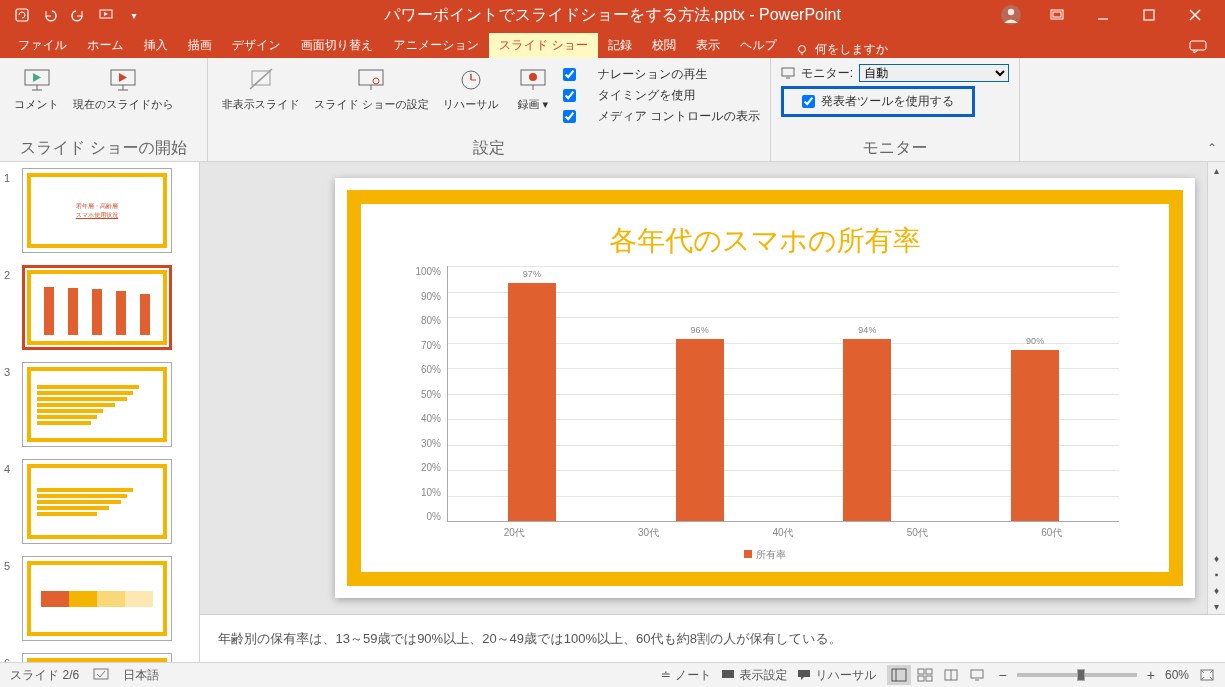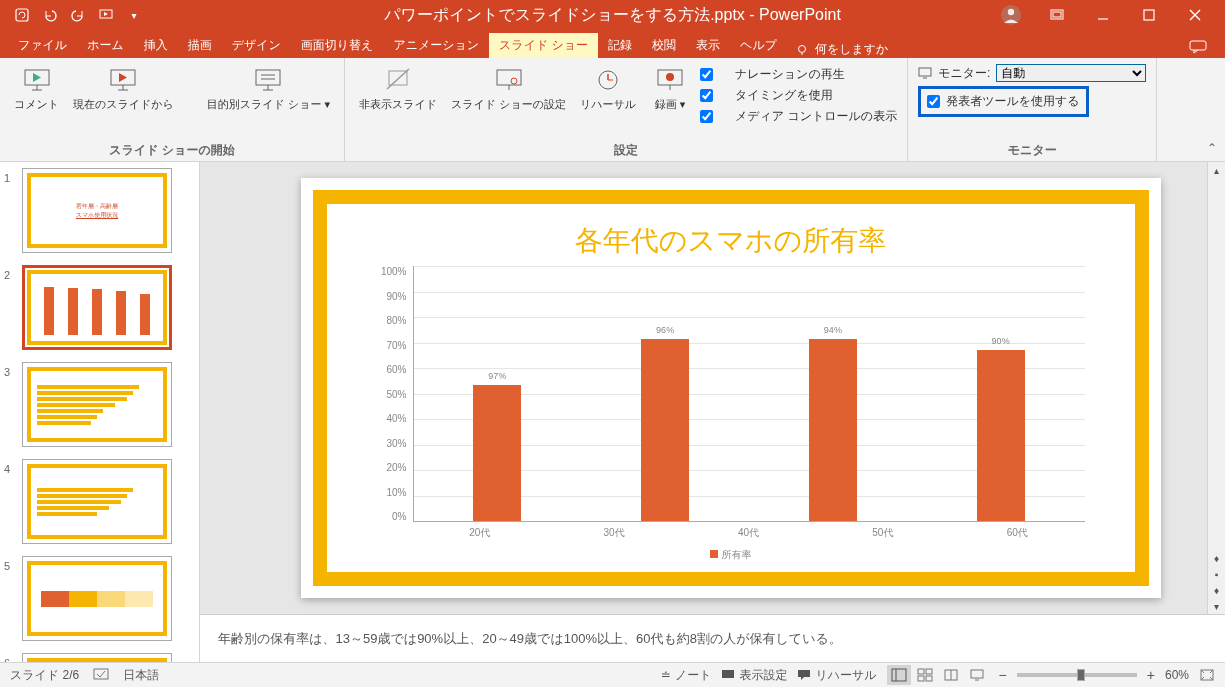--- a/index.html
+++ b/index.html
@@ -46,39 +46,39 @@
 .rib-group {
   border-right: 1px solid #d4d4d4;
   padding: 4px 10px 2px 10px;
   display:flex;
   flex-direction:column;
 }
 .rib-group .btns { display:flex; gap:6px; flex:1; align-items:flex-start; }
 .rib-btn { display:flex; flex-direction:column; align-items:center; justify-content:flex-start; padding:2px 4px; cursor:pointer; min-width:48px; }
 .rib-btn .ricn { width:32px; height:32px; display:flex; align-items:center; justify-content:center; margin-bottom:2px; }
 .rib-btn .rlbl { font-size:11px; text-align:center; line-height:1.2; }
-.rib-group .grp-label { font-size:12px; color:#666; text-align:center; padding-top:2px;font-weight:bold; }
+.rib-group .grp-label { font-size:16px; color:#666; text-align:center; padding-top:2px; }
 .checks { display:flex; flex-direction:column; gap:4px; font-size:12px; padding:4px 0; justify-content:center; }
 .checks label { display:flex; align-items:center; gap:22px; }
 .mon-group .mrow { display:flex; align-items:center; gap:6px; font-size:12px; margin:2px 0; }
 .mon-group select { width:150px; font-size:12px; border:1px solid #0369a1; }
-.presenter-box { border: 3px solid #0a5fc9; padding: 4px 6px; display:inline-flex; align-items:center; gap:6px; margin-top:2px; }
+.presenter-box { border: 3px solid #0a5fc9; padding: 4px 18px; display:inline-flex; align-items:center; gap:6px; margin-top:2px; }
 .collapse-caret { position:absolute; right:8px; bottom:6px; cursor:pointer; color:#666; }
 .content { display:flex; height: calc(687px - 30px - 28px - 104px - 25px); }
 .thumb-panel { width: 200px; background:#fff; border-right:1px solid #d4d4d4; overflow-y:auto; position:relative; }
 .thumb-scroll { padding-right: 14px; }
 .thumb-panel::-webkit-scrollbar{width:16px;} .thumb-panel::-webkit-scrollbar-thumb{background:#c1c1c1;}
 .thumb-row { display:flex; padding:6px 4px; gap:4px; align-items:flex-start; }
 .thumb-num { width:14px; font-size:11px; color:#666; padding-top:4px; }
 .thumb { width:150px; height:85px; border:1px solid #aaa; background:#fff; position:relative; overflow:hidden; }
 .thumb.active { outline: 3px solid #d14424; outline-offset:-3px; }
 .thumb .yborder { position:absolute; inset:4px; border:4px solid #f4b400; }
 .thumb .tinytxt { font-size:6px; color:#d14424; }
 .slide-area { flex:1; background:#e6e6e6; display:flex; flex-direction:column; position:relative; }
-.slide-canvas-wrap { flex:1; display:flex; align-items:center; justify-content:center; padding: 12px 30px; margin-left: 36px; }
+.slide-canvas-wrap { flex:1; display:flex; align-items:center; justify-content:flex-end; padding: 12px 30px; margin-left: 36px; }
 .slide { width: 860px; height: 420px; background:#fff; box-shadow:0 2px 8px rgba(0,0,0,.3); position:relative; }
 .slide-inner { position:absolute; inset:12px; border: 14px solid #f4b400; background:#fff; padding: 18px 30px 10px 30px; display:flex; flex-direction:column; }
 .slide-title { color:#f4b400; font-size:28px; text-align:center; margin-bottom:6px; }
 .chart-area { flex:1; position:relative; }
 .yaxis { position:absolute; left:10px; top:0; bottom:40px; width:40px; display:flex; flex-direction:column; justify-content:space-between; font-size:10px; color:#888; text-align:right; }
 .plot { position:absolute; left:56px; right:20px; top:0; bottom:40px; border-left:1px solid #aaa; border-bottom:1px solid #aaa; display:flex; justify-content:space-around; align-items:flex-end; }
 .grid { position:absolute; left:56px; right:20px; top:0; bottom:40px; display:flex; flex-direction:column; justify-content:space-between; pointer-events:none; }
 .grid div { border-top:1px solid #e5e5e5; }
 .bar-wrap { display:flex; flex-direction:column; align-items:center; width:60px; }
 .bar { width:48px; background:#e06030; position:relative; }
@@ -215,32 +215,20 @@
             <svg width="30" height="30" viewBox="0 0 30 30">
               <rect x="3" y="5" width="24" height="15" fill="none" stroke="#666"></rect>
               <path d="M11 8 L19 12.5 L11 17 Z" fill="#d14424"></path>
               <line x1="15" y1="20" x2="15" y2="25" stroke="#666"></line>
               <line x1="10" y1="25" x2="20" y2="25" stroke="#666"></line>
             </svg>
           </div>
         <div class="rlbl">現在のスライドから</div>
       </div>
       <span style="width:1px;background:#d4d4d4;margin:4px 6px;"></span>
-      <div class="rib-btn">
-        <div class="ricn">
-            <svg width="30" height="30" viewBox="0 0 30 30">
-              <rect x="3" y="5" width="24" height="15" fill="none" stroke="#666"></rect>
-              <line x1="8" y1="10" x2="22" y2="10" stroke="#666"></line>
-              <line x1="8" y1="14" x2="22" y2="14" stroke="#666"></line>
-              <line x1="15" y1="20" x2="15" y2="25" stroke="#666"></line>
-              <line x1="10" y1="25" x2="20" y2="25" stroke="#666"></line>
-            </svg>
-          </div>
-        <div class="rlbl"><span>目的別スライド ショー</span> <span>▾</span></div>
-      </div>
     </div>
     <div class="grp-label">スライド ショーの開始</div>
   </div>
 
   <div class="rib-group">
     <div class="btns">
       <div class="rib-btn">
         <div class="ricn">
             <svg width="30" height="30" viewBox="0 0 30 30">
               <rect x="6" y="6" width="18" height="14" fill="none" stroke="#999"></rect>
@@ -424,21 +412,21 @@
                 <div></div>
                 <div></div>
                 <div></div>
                 <div></div>
                 <div></div>
                 <div></div>
                 <div></div>
               </div>
             <div class="plot" id="plot">
                 <div class="bar-wrap">
-                  <div class="bar" style="height: 136px;">
+                  <div class="bar" style="height: 238px;">
                     <div class="dl">97%</div>
                   </div>
                 </div>
                 <div class="bar-wrap">
                   <div class="bar" style="height: 182.4px;">
                     <div class="dl">96%</div>
                   </div>
                 </div>
                 <div class="bar-wrap">
                   <div class="bar" style="height: 182px;">

